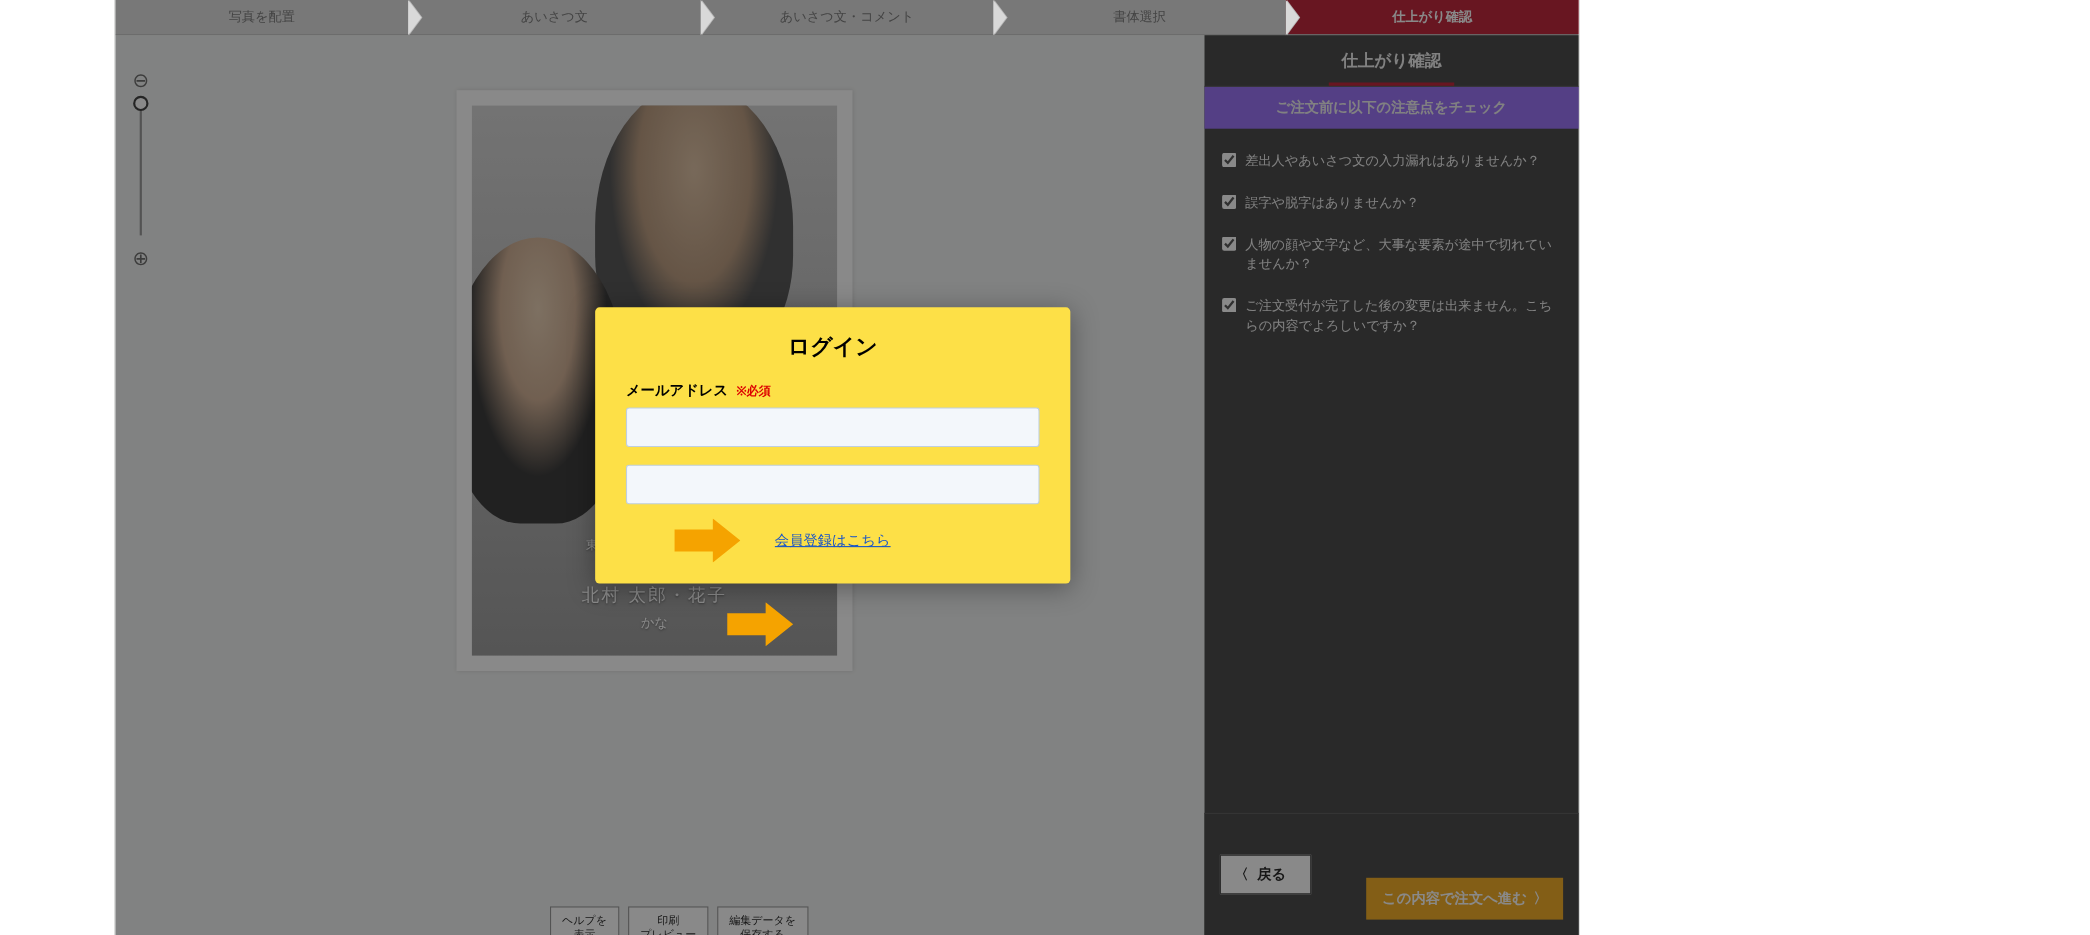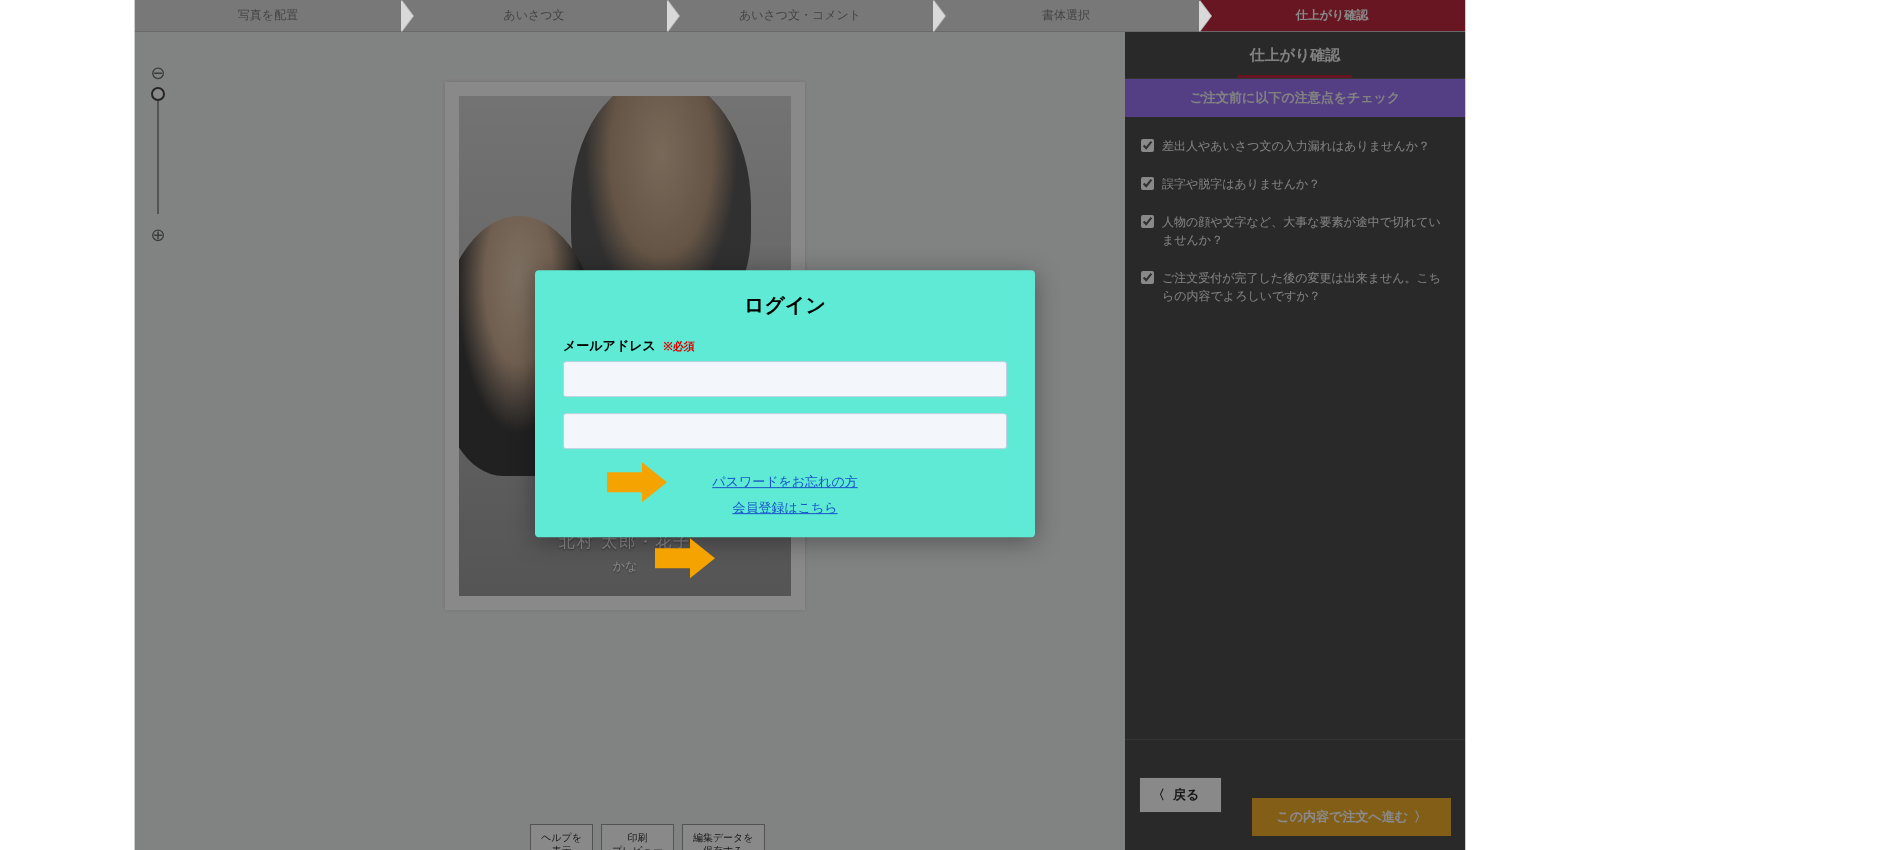--- a/index.html
+++ b/index.html
@@ -1,18 +1,18 @@
 <!DOCTYPE html>
 <html><head>
 <meta charset="utf-8">
 <style>
 * { box-sizing: border-box; margin: 0; padding: 0; }
 body { font-family: "Hiragino Kaku Gothic ProN", "メイリオ", Meiryo, sans-serif; background: #fff; overflow: hidden; width: 1900px; height: 850px; position: relative; }
 
-.app-frame { position: absolute; left: 134px; top: 0; width: 1332px; height: 850px; background: #eef0ef; border-left: 1px solid #ccc; border-right: 1px solid #ccc; }
+.app-frame { position: absolute; left: 104px; top: 0; width: 1332px; height: 850px; background: #eef0ef; border-left: 1px solid #ccc; border-right: 1px solid #ccc; }
 
 .steps { display: flex; height: 32px; background: #e2e2e2; border-bottom: 1px solid #b8b8b8; font-size: 12px; color: #666; }
 .steps .step { flex: 1; display: flex; align-items: center; justify-content: center; position: relative; background: #d9d9d9; }
 .steps .step.active { background: #b5001a; color: #fff; font-weight: bold; }
 .steps .step:not(:last-child)::after { content: ""; position: absolute; right: -12px; top: 0; width: 0; height: 0; border-top: 16px solid transparent; border-bottom: 16px solid transparent; border-left: 12px solid #d9d9d9; z-index: 2; }
 .steps .step:not(:last-child)::before { content: ""; position: absolute; right: -13px; top: 0; width: 0; height: 0; border-top: 16px solid transparent; border-bottom: 16px solid transparent; border-left: 12px solid #b8b8b8; z-index: 1; }
 .steps .step.active::after { border-left-color: #b5001a; }
 
 .main-area { position: absolute; top: 32px; left: 0; right: 340px; bottom: 0; background: #eef0ef; }
 .zoom-ctrl { position: absolute; left: 8px; top: 24px; width: 30px; display: flex; flex-direction: column; align-items: center; }
@@ -33,25 +33,25 @@
 
 .side-panel { position: absolute; top: 32px; right: 0; width: 340px; bottom: 0; background: #2c2c2c; color: #eee; font-size: 12px; display: flex; flex-direction: column; }
 .side-title-wrap { border-bottom: 1px solid #444; padding-bottom: 0; text-align: center; }
 .side-title-wrap span { display: inline-block; padding: 14px 12px 10px; border-bottom: 3px solid #b5001a; font-size: 15px; font-weight: bold; }
 .side-sub { background: #8b5cf6; padding: 10px; text-align: center; font-size: 13px; font-weight: bold; }
 .checks { padding: 10px 16px; }
 .check-row { display: flex; align-items: flex-start; gap: 8px; padding: 10px 0; line-height: 1.5; }
 .check-row input { margin-top: 2px; accent-color: #fff; }
 .side-foot { margin-top: auto; padding: 14px; display: flex; justify-content: space-between; align-items: center; background: #2c2c2c; border-top: 1px solid #444; }
 .back-btn { background: #fff; border: 1px solid #333; padding: 8px 22px 8px 12px; font-size: 13px; font-weight: bold; cursor: pointer; display: flex; align-items: center; gap: 8px; }
-.next-btn { background: #f2a100; color: #fff; border: none; padding: 10px 24px; font-size: 13px; font-weight: bold; cursor: pointer; display: flex; align-items: center; gap: 6px; margin-top: 44px; }
+.next-btn { background: #f2a100; color: #fff; border: none; padding: 10px 14px; font-size: 13px; font-weight: bold; cursor: pointer; display: flex; align-items: center; gap: 6px; margin-top: 44px; }
 
 .dim-overlay { position: absolute; inset: 0; background: rgba(40,40,40,0.55); }
 
-.modal { position: absolute; left: 50%; top: 50%; transform: translate(-53%, -58%); width: 500px; background: #5eead4; border-radius: 4px; padding: 22px 28px 12px; box-shadow: 0 4px 24px rgba(0,0,0,.35); z-index: 10; }
+.modal { position: absolute; left: 50%; top: 50%; transform: translate(-53%, -58%); width: 432px; background: #fde047; border-radius: 4px; padding: 22px 28px 22px; box-shadow: 0 4px 24px rgba(0,0,0,.35); z-index: 10; }
 .modal h2 { text-align: center; font-size: 20px; font-weight: bold; margin-bottom: 18px; }
 .field-lab { font-size: 13px; font-weight: bold; margin-bottom: 6px; }
 .req { color: #d00; font-size: 11px; font-weight: bold; margin-left: 4px; margin-top: 32px; }
 .modal input[type=text], .modal input[type=password] { width: 100%; height: 36px; border: 1px solid #bfcfe0; background: #f3f7fb; border-radius: 3px; margin-bottom: 16px; padding: 0 8px; font-size: 13px; }
 .login-btn { display: block; margin: 6px auto 14px; width: 210px; height: 42px; background: #2db774; color: #fff; border: none; border-radius: 3px; font-size: 15px; font-weight: bold; cursor: pointer; }
 .modal a { display: block; text-align: center; color: #1754c9; font-size: 13px; margin: 8px 0; text-decoration: underline; cursor: pointer; }
 .arrow { position: absolute; width: 60px; height: 40px; }
 .arrow svg { width: 100%; height: 100%; }
 .arrow1 { left: 72px; top: 192px; }
 .arrow2 { left: 120px; top: 268px; }
@@ -144,21 +144,20 @@
     </div>
   </div>
 
   <div class="dim-overlay"></div>
 
   <div class="modal">
     <h2>ログイン</h2>
     <div class="field-lab"><span>メールアドレス</span> <span class="req">※必須</span></div>
     <input type="text" style="">
     <input type="password" style="">
-    <a>パスワードをお忘れの方</a>
     <a>会員登録はこちら</a>
 
     <div class="arrow arrow1">
       <svg viewBox="0 0 60 40">
           <polygon points="0,10 35,10 35,0 60,20 35,40 35,30 0,30" fill="#f5a300"></polygon>
         </svg>
     </div>
     <div class="arrow arrow2">
       <svg viewBox="0 0 60 40">
           <polygon points="0,10 35,10 35,0 60,20 35,40 35,30 0,30" fill="#f5a300"></polygon>

